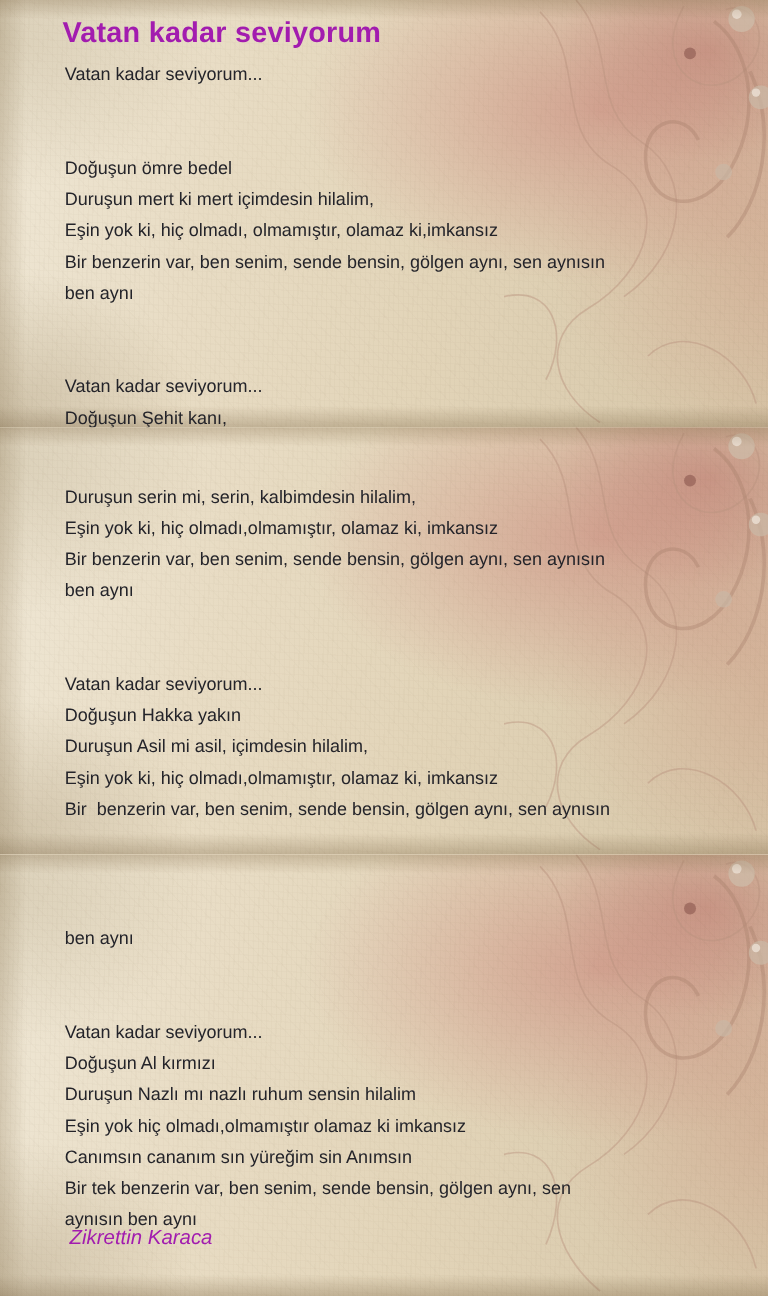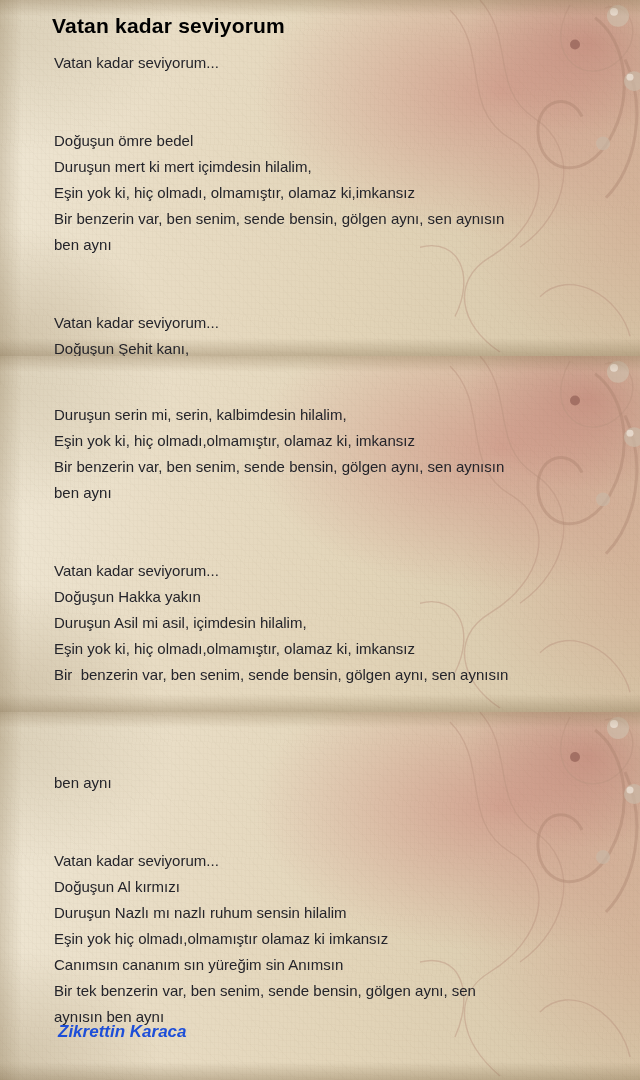--- a/index.html
+++ b/index.html
@@ -89,45 +89,44 @@
   .content {
     position: absolute;
     inset: 0;
     z-index: 5;
   }
 
   .poem-title {
     position: absolute;
     left: 52px;
     top: 14px;
-    font-size: 21px;
+    font-size: 24px;
     font-weight: bold;
-    color: #000000;
+    color: #a21caf;
     letter-spacing: 0.2px;
   }
 
   .poem-body {
     position: absolute;
     left: 54px;
     top: 50px;
     width: 540px;
     font-size: 15px;
     line-height: 26px;
     color: #24242a;
     white-space: pre-wrap;
   }
 
   .poem-author {
     position: absolute;
     left: 58px;
     bottom: 38px;
     font-size: 17px;
     font-style: italic;
-    color: #1d4ed8;
-    font-weight: bold;
+    color: #a21caf;
   }
 
   
   .body-2 { top: 46px; }
   .body-3 { top: 58px; }
 </style>
 </head>
 <body>
 
 <div class="page">

